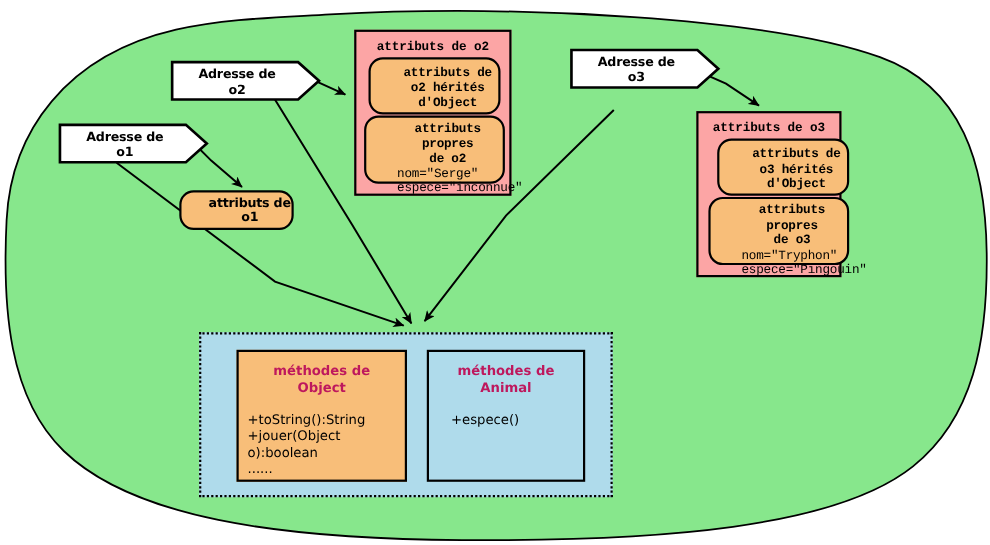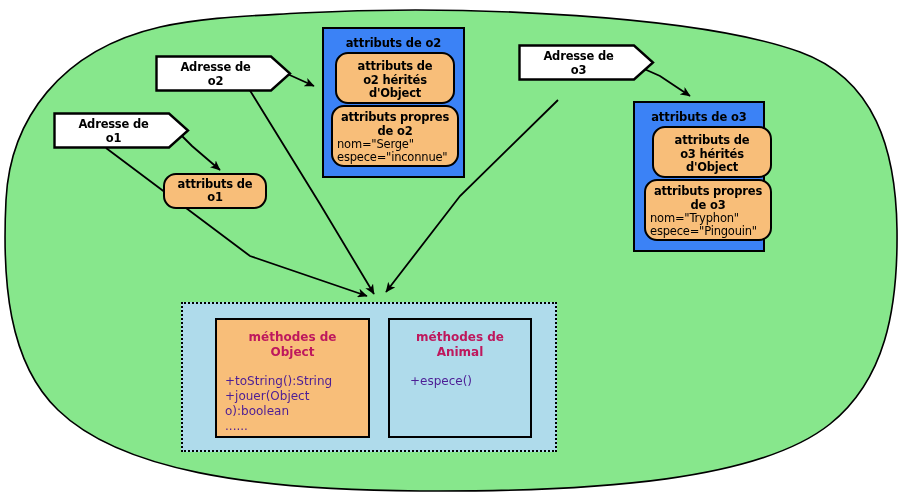--- a/index.html
+++ b/index.html
@@ -25,39 +25,41 @@
 
   
   .node {
     position: absolute;
     box-sizing: border-box;
     text-align: center;
   }
 
   
   .blue-panel {
-    background: #3b82f6;
-    border: 2px solid #000000;
+    background: #fca5a5;
+    border: 2px solid #000000;
+    font-family: Liberation Mono, monospace;
   }
   .blue-panel .panel-title {
     font-weight: bold;
     font-size: 11.5px;
     color: #000;
     padding-top: 7px;
     letter-spacing: -0.1px;
   }
 
   
   .orange-round {
     position: absolute;
     box-sizing: border-box;
     background: #F8BE79;
     border: 2px solid #000000;
     border-radius: 13px;
     text-align: center;
+    padding-left: 24px;
   }
   .orange-round .blk-title {
     font-weight: bold;
     font-size: 11.5px;
     line-height: 13.5px;
     color: #000;
     letter-spacing: -0.2px;
   }
   .orange-round .blk-line {
     font-size: 11.5px;
@@ -87,21 +89,21 @@
     font-size: 12px;
     line-height: 15px;
     text-align: center;
     color: #be185d;
     padding-top: 10px;
   }
   .meth-body {
     font-size: 12px;
     line-height: 15px;
     text-align: left;
-    color: #4c1d95;
+    color: #000000;
     padding-left: 8px;
     padding-top: 14px;
   }
 
   
   .dotted-panel {
     position: absolute;
     box-sizing: border-box;
     background: #AFDBEB;
     border: 2px dotted #000000;

